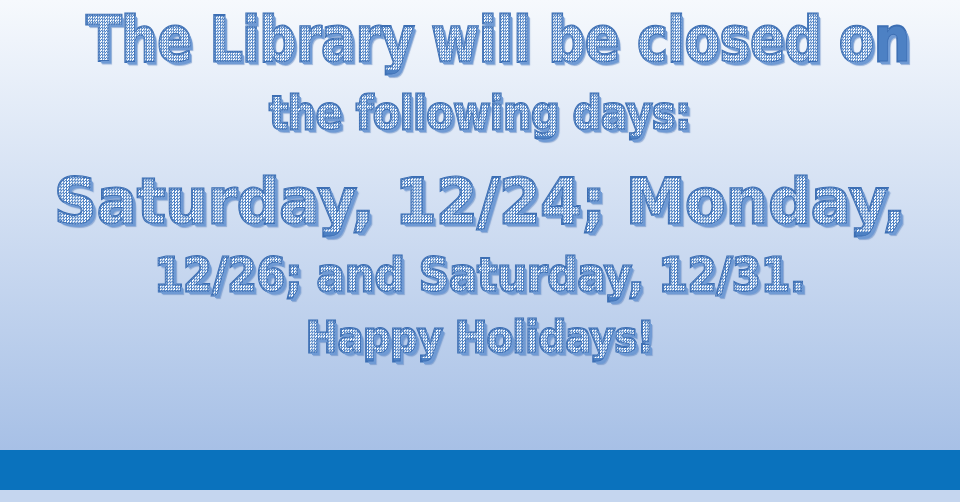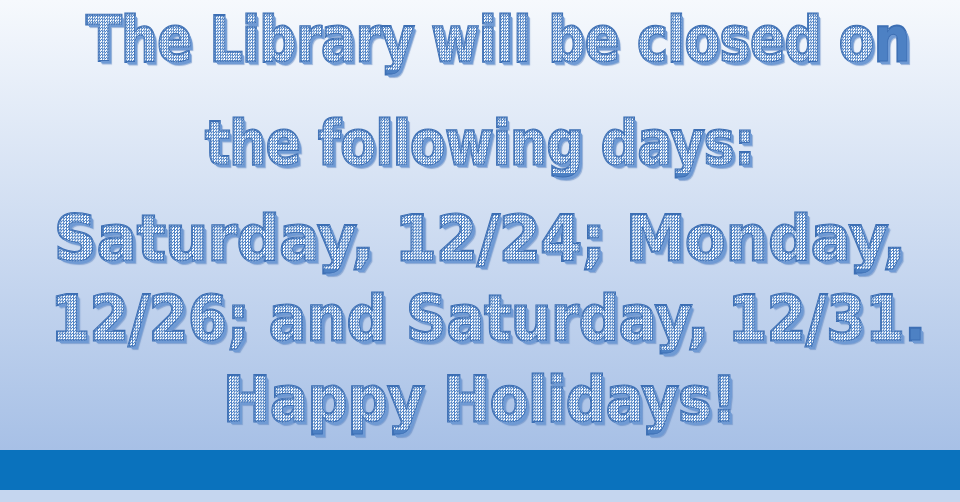--- a/index.html
+++ b/index.html
@@ -117,24 +117,24 @@
       repeating-conic-gradient(#4d81c4 0% 25%, #ffffff 0% 50%);
     background-size: 3px 3px;
     background-position: 0 0;
     -webkit-background-clip: text;
     background-clip: text;
     pointer-events: none;
   }
 
   
   .line-1 { font-size: 63px; }
-  .line-2 { font-size: 61px; margin-top: 44px; }
+  .line-2 { font-size: 47px; margin-top: 20px; }
   .line-3 { font-size: 63px; margin-top: 36px; }
-  .line-4 { font-size: 63px; margin-top: 20px; }
-  .line-5 { font-size: 63px; margin-top: 20px; }
+  .line-4 { font-size: 47px; margin-top: 20px; }
+  .line-5 { font-size: 43px; margin-top: 20px; }
 
   .line-3 .layer, .line-4 .layer { letter-spacing: -0.2px; }
 </style>
 </head>
 <body>
 
 <div id="poster" style="background: rgb(197, 214, 239);">
 
   <div id="bg-gradient" style="background: linear-gradient(rgb(246, 249, 253) 0%, rgb(167, 192, 230) 100%);"></div>
 

